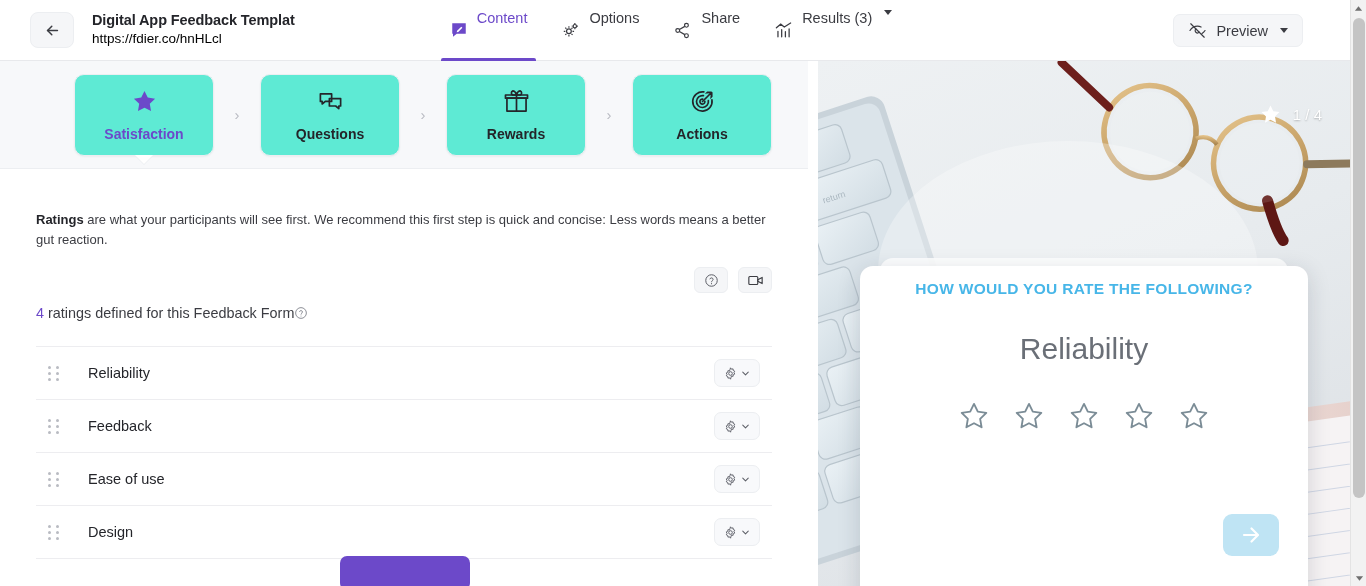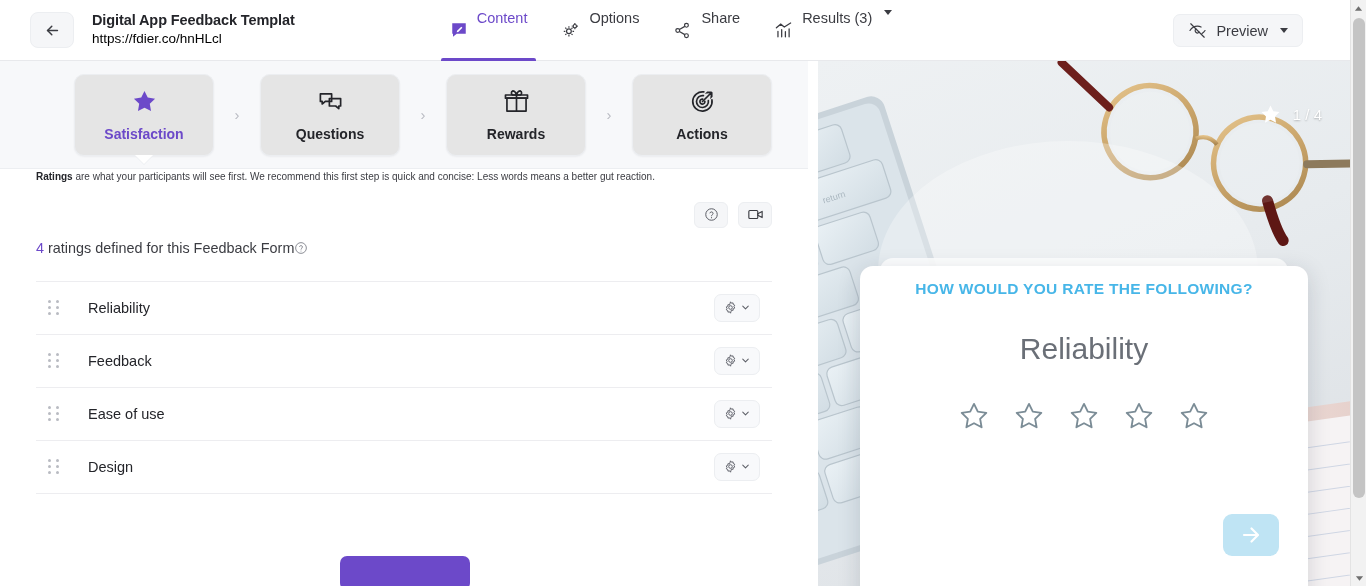--- a/index.html
+++ b/index.html
@@ -52,38 +52,38 @@
   }
 
   
   .left { position: absolute; top: 61px; left: 0; width: 808px; bottom: 0; background: #fff; }
   .wizard {
     background: #f7f8fa; border-bottom: 1px solid #eceef1;
     height: 108px; display: flex; align-items: center; padding-left: 74px;
     position: relative;
   }
   .step {
-    width: 140px; height: 82px; background: #e5e5e5;
+    width: 140px; height: 82px; background: #5eead4;
     border: 1px solid #eceef1; border-radius: 10px;
     display: flex; flex-direction: column; align-items: center; justify-content: center;
     gap: 7px; cursor: pointer; position: relative;
     box-shadow: 0 1px 2px rgba(20,20,40,.05);
   }
   .step-label { font-size: 14px; font-weight: bold; color: #24252a; }
   .step.active .step-label { color: #6c49c9; }
   .step.active:after {
     content: ""; position: absolute; bottom: -9px; left: 50%; margin-left: -9px;
     width: 0; height: 0; border-left: 9px solid transparent; border-right: 9px solid transparent;
     border-top: 9px solid #fff;
     filter: drop-shadow(0 1px 0 #eceef1);
   }
   .sep { width: 46px; text-align: center; color: #b9bbc2; font-size: 15px; }
 
   .body-pad { padding: 0 36px; }
-  .intro { font-size: 10px; color: #3b3c42; line-height: 1.55; max-width: 735px; }
+  .intro { margin-top: 41px; font-size: 13px; color: #3b3c42; line-height: 1.55; max-width: 735px; }
   .intro b { color: #24252a; }
 
   .tool-row { display: flex; justify-content: flex-end; gap: 10px; margin-top: 17px; }
   .tool-btn {
     width: 34px; height: 26px; background: #f5f6f8; border: 1px solid #eceef1;
     border-radius: 6px; display: flex; align-items: center; justify-content: center; cursor: pointer;
   }
 
   .count-row { display: flex; align-items: center; margin-top: 12px; font-size: 14.4px; color: #3b3c42; }
   .count-row .num { color: #6c49c9; }

